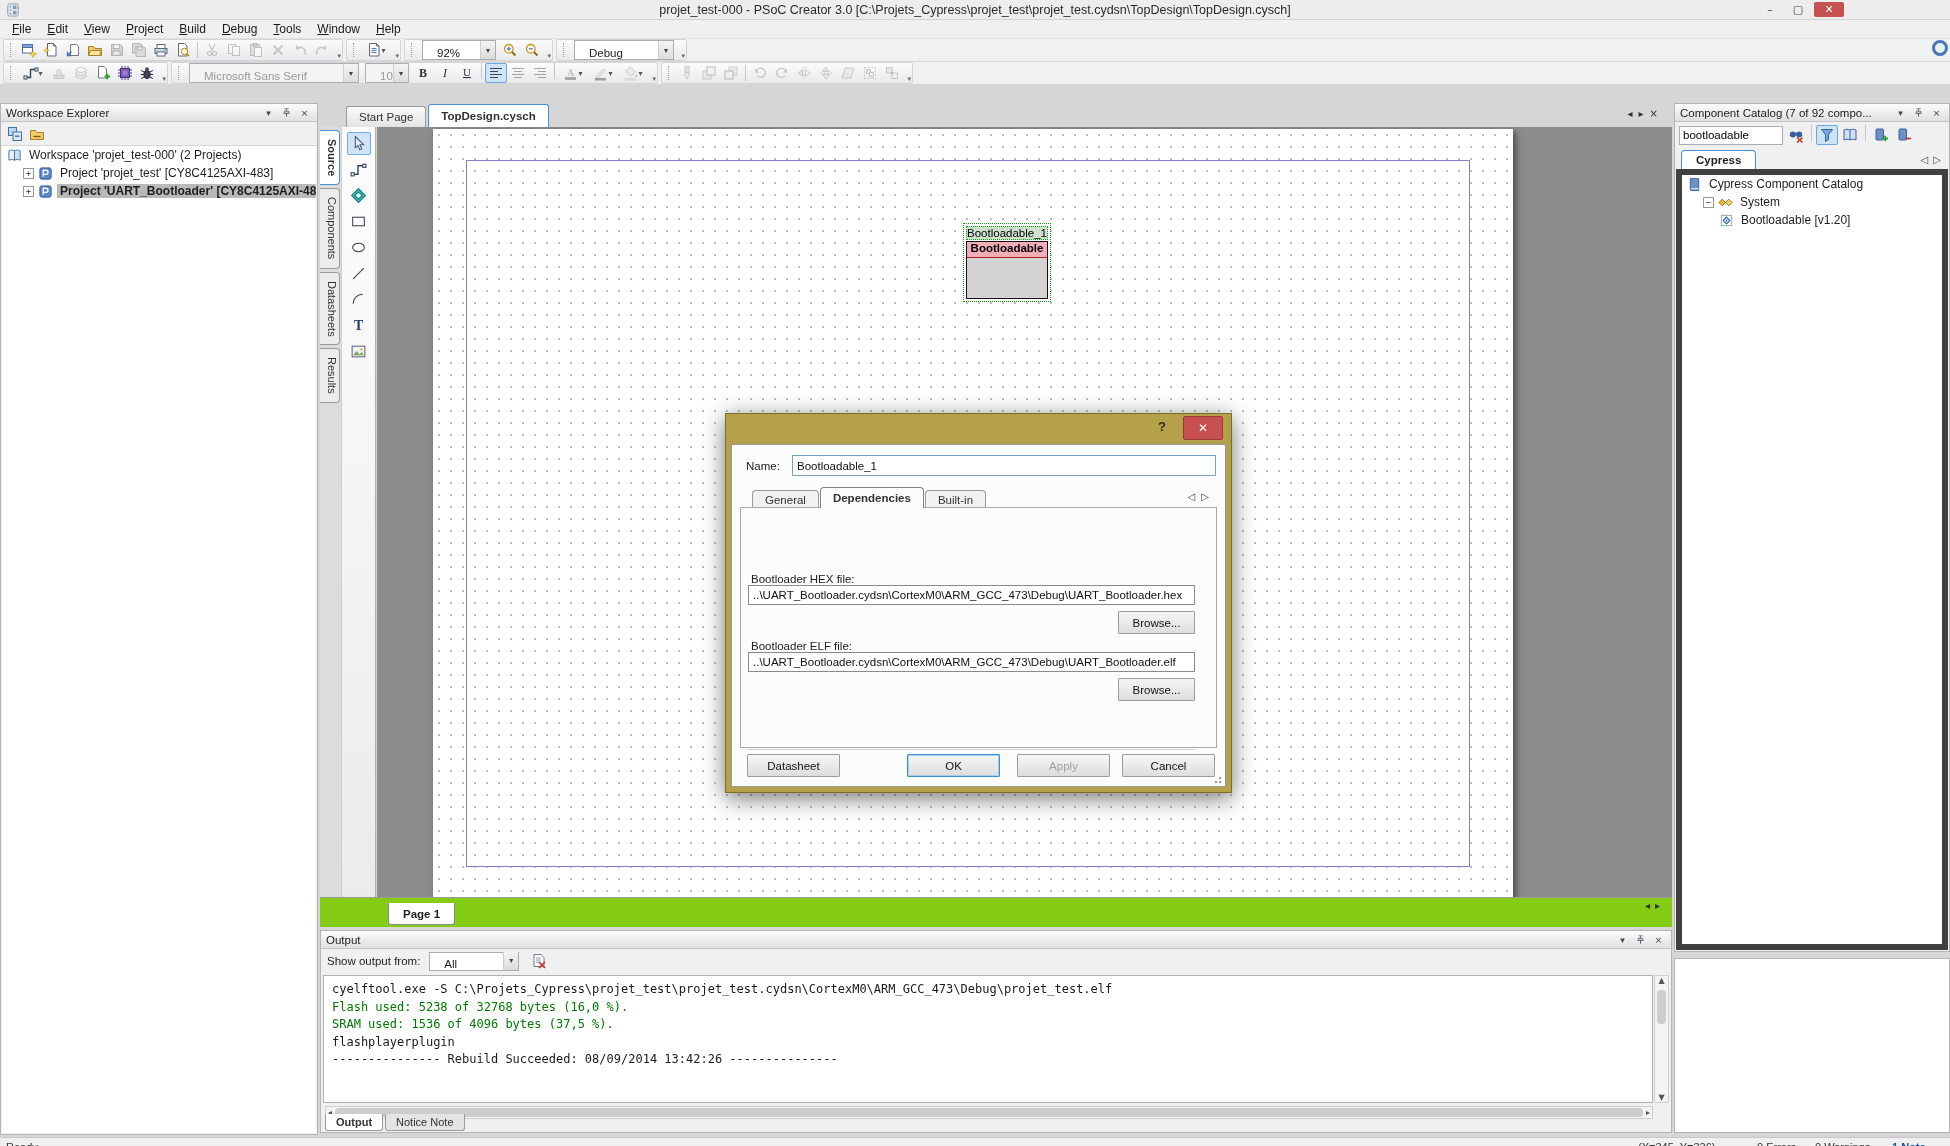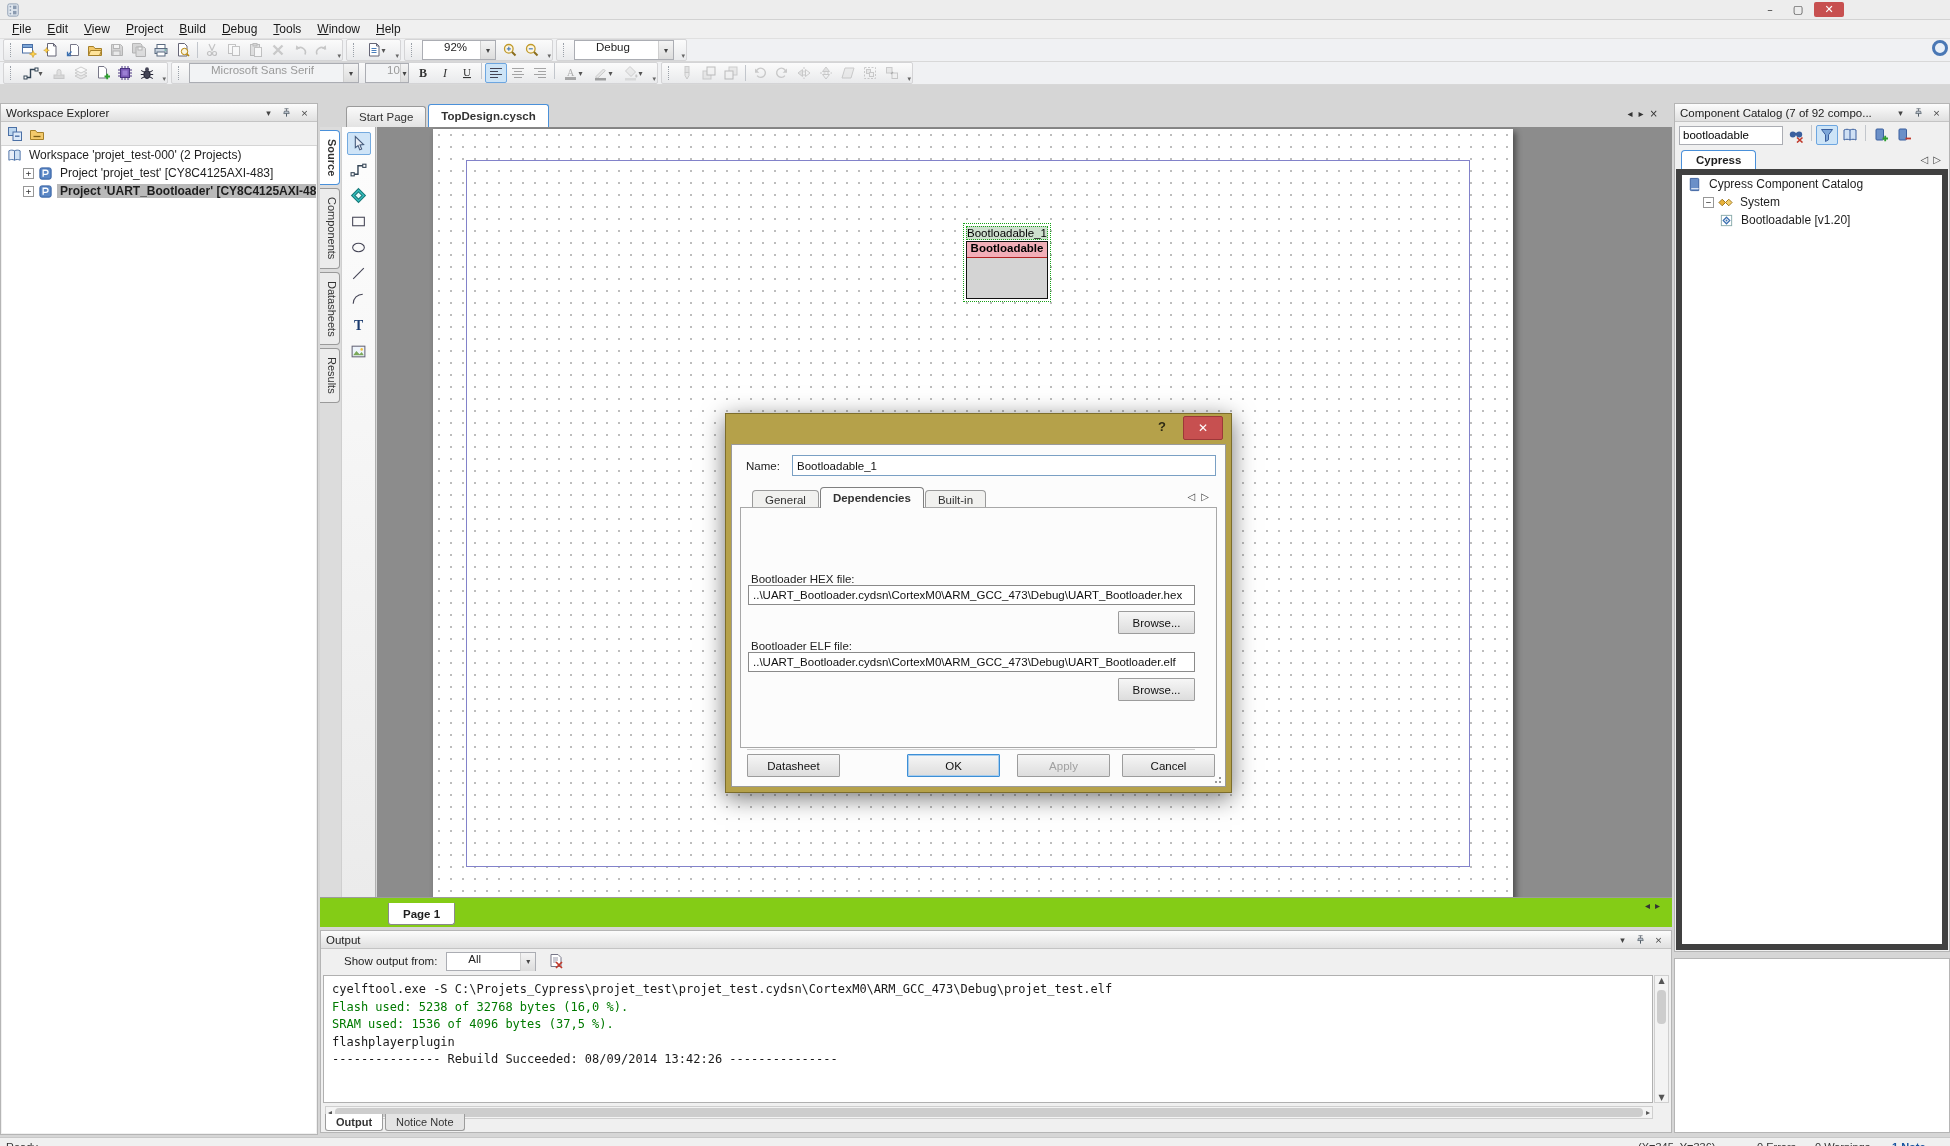--- a/index.html
+++ b/index.html
@@ -20,21 +20,21 @@
 .tbrow{position:absolute;left:0;width:1950px;height:23px;background:#f0f1f3;border-bottom:1px solid #d8d8d8;display:flex;align-items:center}
 .tb-seg{display:flex;align-items:center;height:22px;margin-left:3px;padding:0 9px 0 6px;background:linear-gradient(#fbfbfb,#e9eaec);border:1px solid #d4d4d6;border-radius:2px;position:relative}
 .tb-seg::before{content:"";width:3px;height:14px;margin-right:4px;border-left:1px dotted #9aa0a8}
 .ovf{position:absolute;right:1px;bottom:0;font-size:7px;color:#666}
 .tbtn{width:22px;height:20px;display:flex;align-items:center;justify-content:center;border:1px solid transparent;border-radius:2px;flex:none}
 .tbtn svg{width:16px;height:16px}
 .tbtn.selected{background:#cde4f7;border-color:#6da6e0}
 .tbtn.disabled svg{filter:grayscale(1);opacity:.45}
 .tsep{width:1px;height:16px;background:#c2c6cc;margin:0 3px;flex:none}
 .dd{font-size:8px;color:#555;margin-left:-1px}
-.combo{display:inline-flex;height:20px;border:1px solid #abadb3;background:#fff;align-items:flex-start;font-size:11.5px;padding-left:21px;margin:6px 3px;color:#222}
+.combo{display:inline-flex;height:20px;border:1px solid #abadb3;background:#fff;align-items:flex-end;font-size:11.5px;padding-left:14px;margin:6px 3px;color:#222}
 .combo .ca{width:15px;height:18px;margin-left:auto;display:flex;align-items:center;justify-content:center;font-size:8px;color:#444;background:linear-gradient(#f4f4f4,#dcdcdc);border-left:1px solid #cfcfcf}
 .combo.dis{color:#9a9a9a;background:#f2f3f5}
 .corner-circ{position:absolute;left:1932px;top:40px;width:16px;height:16px;border-radius:50%;border:3px solid #4a78b5;background:#e9f0f8}
 
 .panel{position:absolute;background:#f0f0f0;border:1px solid #b5b5b5}
 .ptitle{height:18px;background:linear-gradient(#fcfcfc,#e0e0e0);border-bottom:1px solid #c4c4c4;display:flex;align-items:center;font-size:11.5px;padding:0 5px;color:#222;white-space:nowrap;overflow:hidden}
 .ptools{margin-left:auto;display:flex;gap:3px;align-items:center}
 .ptbtn{width:15px;height:14px;display:flex;align-items:center;justify-content:center;font-size:9px;color:#444}
 .ptbtn svg{width:11px;height:11px}
 
@@ -85,21 +85,21 @@
 .btn{position:absolute;height:23px;border:1px solid #9c9c9c;background:linear-gradient(#f6f6f6,#dddddd);font-size:11.5px;display:flex;align-items:center;justify-content:center;color:#111;border-radius:1px}
 .btn.default{border:1px solid #3d8fd6;box-shadow:inset 0 0 0 1px #a6cdee}
 .btn.disabled{color:#a0a0a0}
 .dlg-sep{position:absolute;left:15px;right:30px;top:304px;border-top:1px solid #cfcfcf}
 .grip{position:absolute;right:3px;bottom:2px;width:10px;height:10px;background:
  radial-gradient(circle at 8px 8px,#999 1px,transparent 1.4px),
  radial-gradient(circle at 8px 4px,#999 1px,transparent 1.4px),
  radial-gradient(circle at 4px 8px,#999 1px,transparent 1.4px)}
 
 .outpanel{position:absolute;left:320px;top:930px;width:1352px;height:203px;background:#f0f0f0;border:1px solid #b5b5b5}
-.outctl{position:absolute;left:17px;top:18px;height:24px;display:flex;align-items:center;padding-left:6px;font-size:11.5px;gap:6px}
+.outctl{position:absolute;left:0;top:18px;height:24px;display:flex;align-items:center;padding-left:6px;font-size:11.5px;gap:6px}
 .console{position:absolute;left:2px;top:44px;right:18px;height:128px;background:#fff;border:1px solid #b0b0b0;font-family:"DejaVu Sans Mono",monospace;font-size:12px;line-height:17.5px;padding:5px 8px;overflow:hidden}
 .cline{white-space:pre}
 .vscroll{position:absolute;right:2px;top:44px;width:15px;height:128px;background:#f3f3f3;border:1px solid #cfcfcf;display:flex;flex-direction:column;justify-content:space-between;align-items:center;font-size:8px;color:#555}
 .vthumb{position:absolute;left:2px;top:14px;width:9px;height:34px;background:#cdcdcd;border-radius:4px}
 .hscroll{position:absolute;left:4px;right:18px;top:175px;height:13px;background:#f3f3f3;border:1px solid #cfcfcf;display:flex;align-items:center;font-size:8px;color:#555}
 .hthumb{height:9px;flex:1;margin:0 3px;background:#cdcdcd;border-radius:4px}
 .outtabs{position:absolute;left:4px;bottom:1px;display:flex;align-items:flex-start}
 .otab{height:17px;padding:0 10px;font-size:11px;display:flex;align-items:center;border:1px solid #9c9c9c;border-top:none;background:#e4e4e4;color:#333;border-radius:0 0 3px 3px;margin-right:2px}
 .otab.active{background:#fff;font-weight:bold}
 
@@ -117,20 +117,21 @@
   <span class="appicn">
       <svg width="14" height="14" viewBox="0 0 16 16">
         <rect x="2" y="1" width="12" height="14" rx="2" fill="#dfe6ee" stroke="#8a9ab0"></rect>
         <circle cx="5" cy="4" r="1" fill="#8a9ab0"></circle>
         <circle cx="5" cy="8" r="1" fill="#8a9ab0"></circle>
         <circle cx="5" cy="12" r="1" fill="#8a9ab0"></circle>
         <rect x="8" y="3" width="4" height="4" fill="#8a9ab0"></rect>
         <rect x="8" y="9" width="4" height="4" fill="#8a9ab0"></rect>
       </svg>
     </span>
+  <span class="title-text">projet_test-000 - PSoC Creator 3.0  [C:\Projets_Cypress\projet_test\projet_test.cydsn\TopDesign\TopDesign.cysch]</span>
   <span class="winctl glyph" style="left:1758px;width:24px">–</span>
   <span class="winctl glyph" style="left:1786px;width:24px">▢</span>
   <span class="winctl close glyph" style="left:1814px">✕</span>
 </div>
 
 <div class="menubar">
     <span class="mi"><u>F</u>ile</span>
     <span class="mi"><u>E</u>dit</span>
     <span class="mi"><u>V</u>iew</span>
     <span class="mi"><u>P</u>roject</span>

